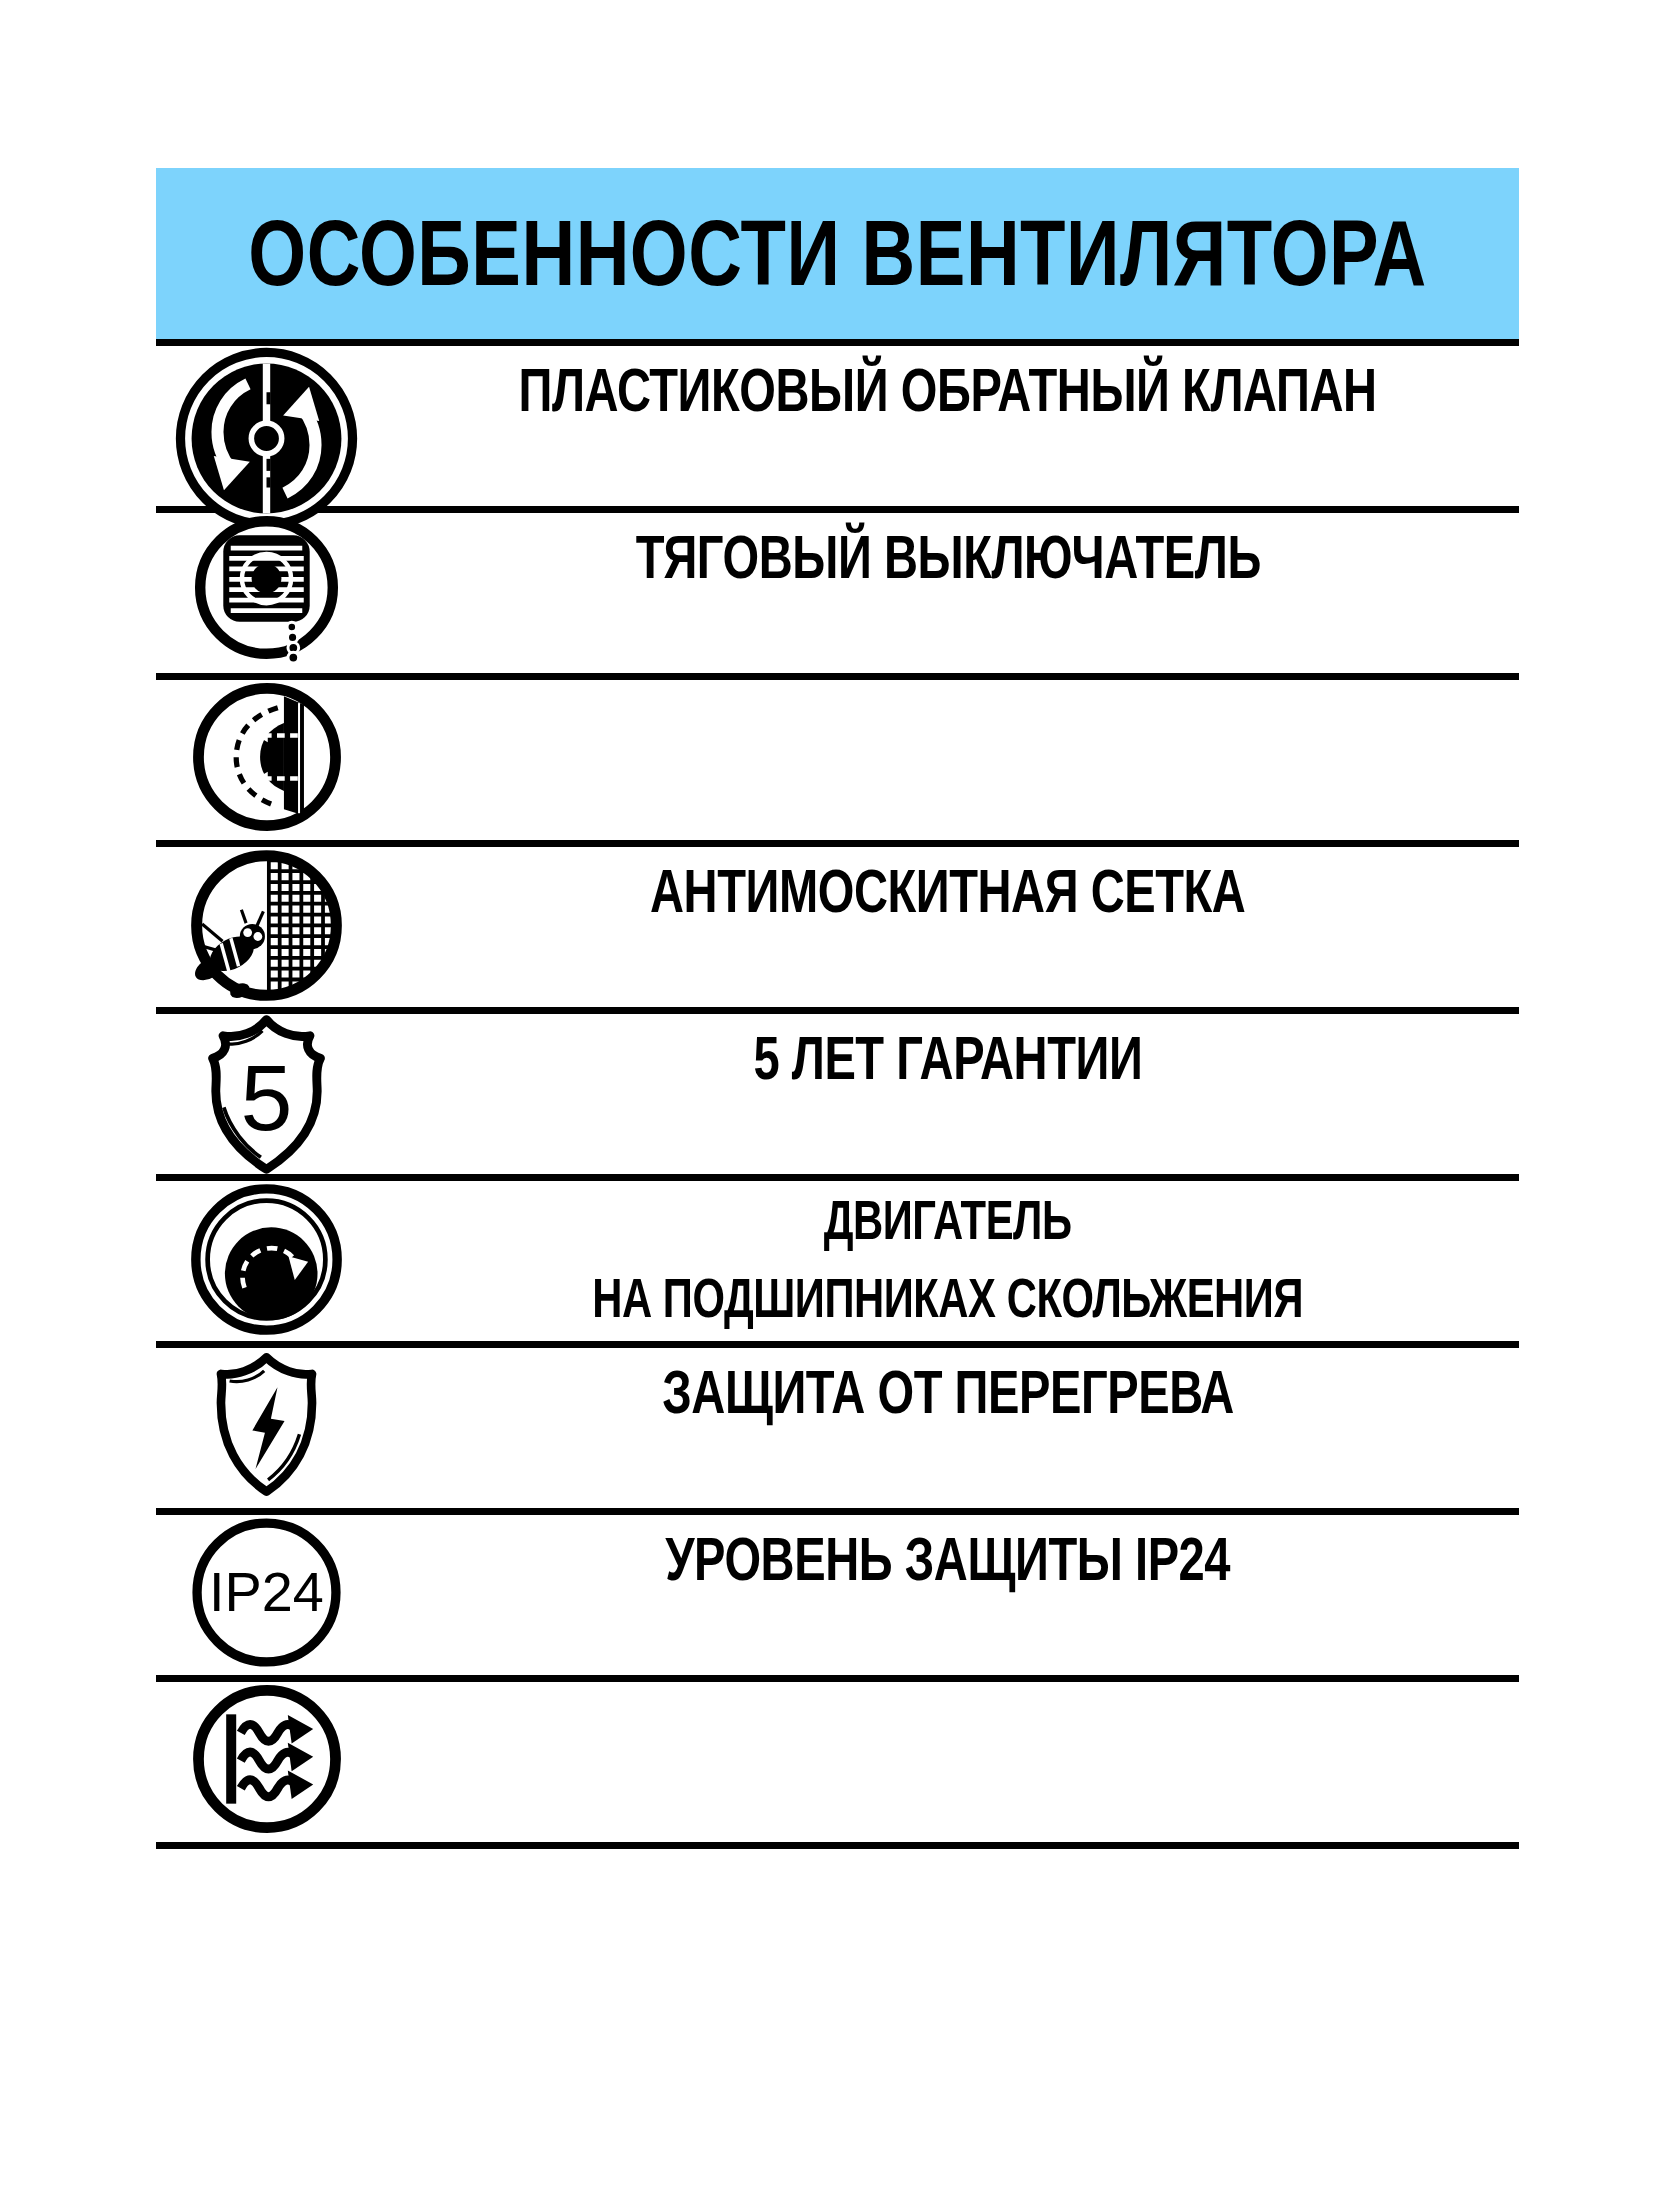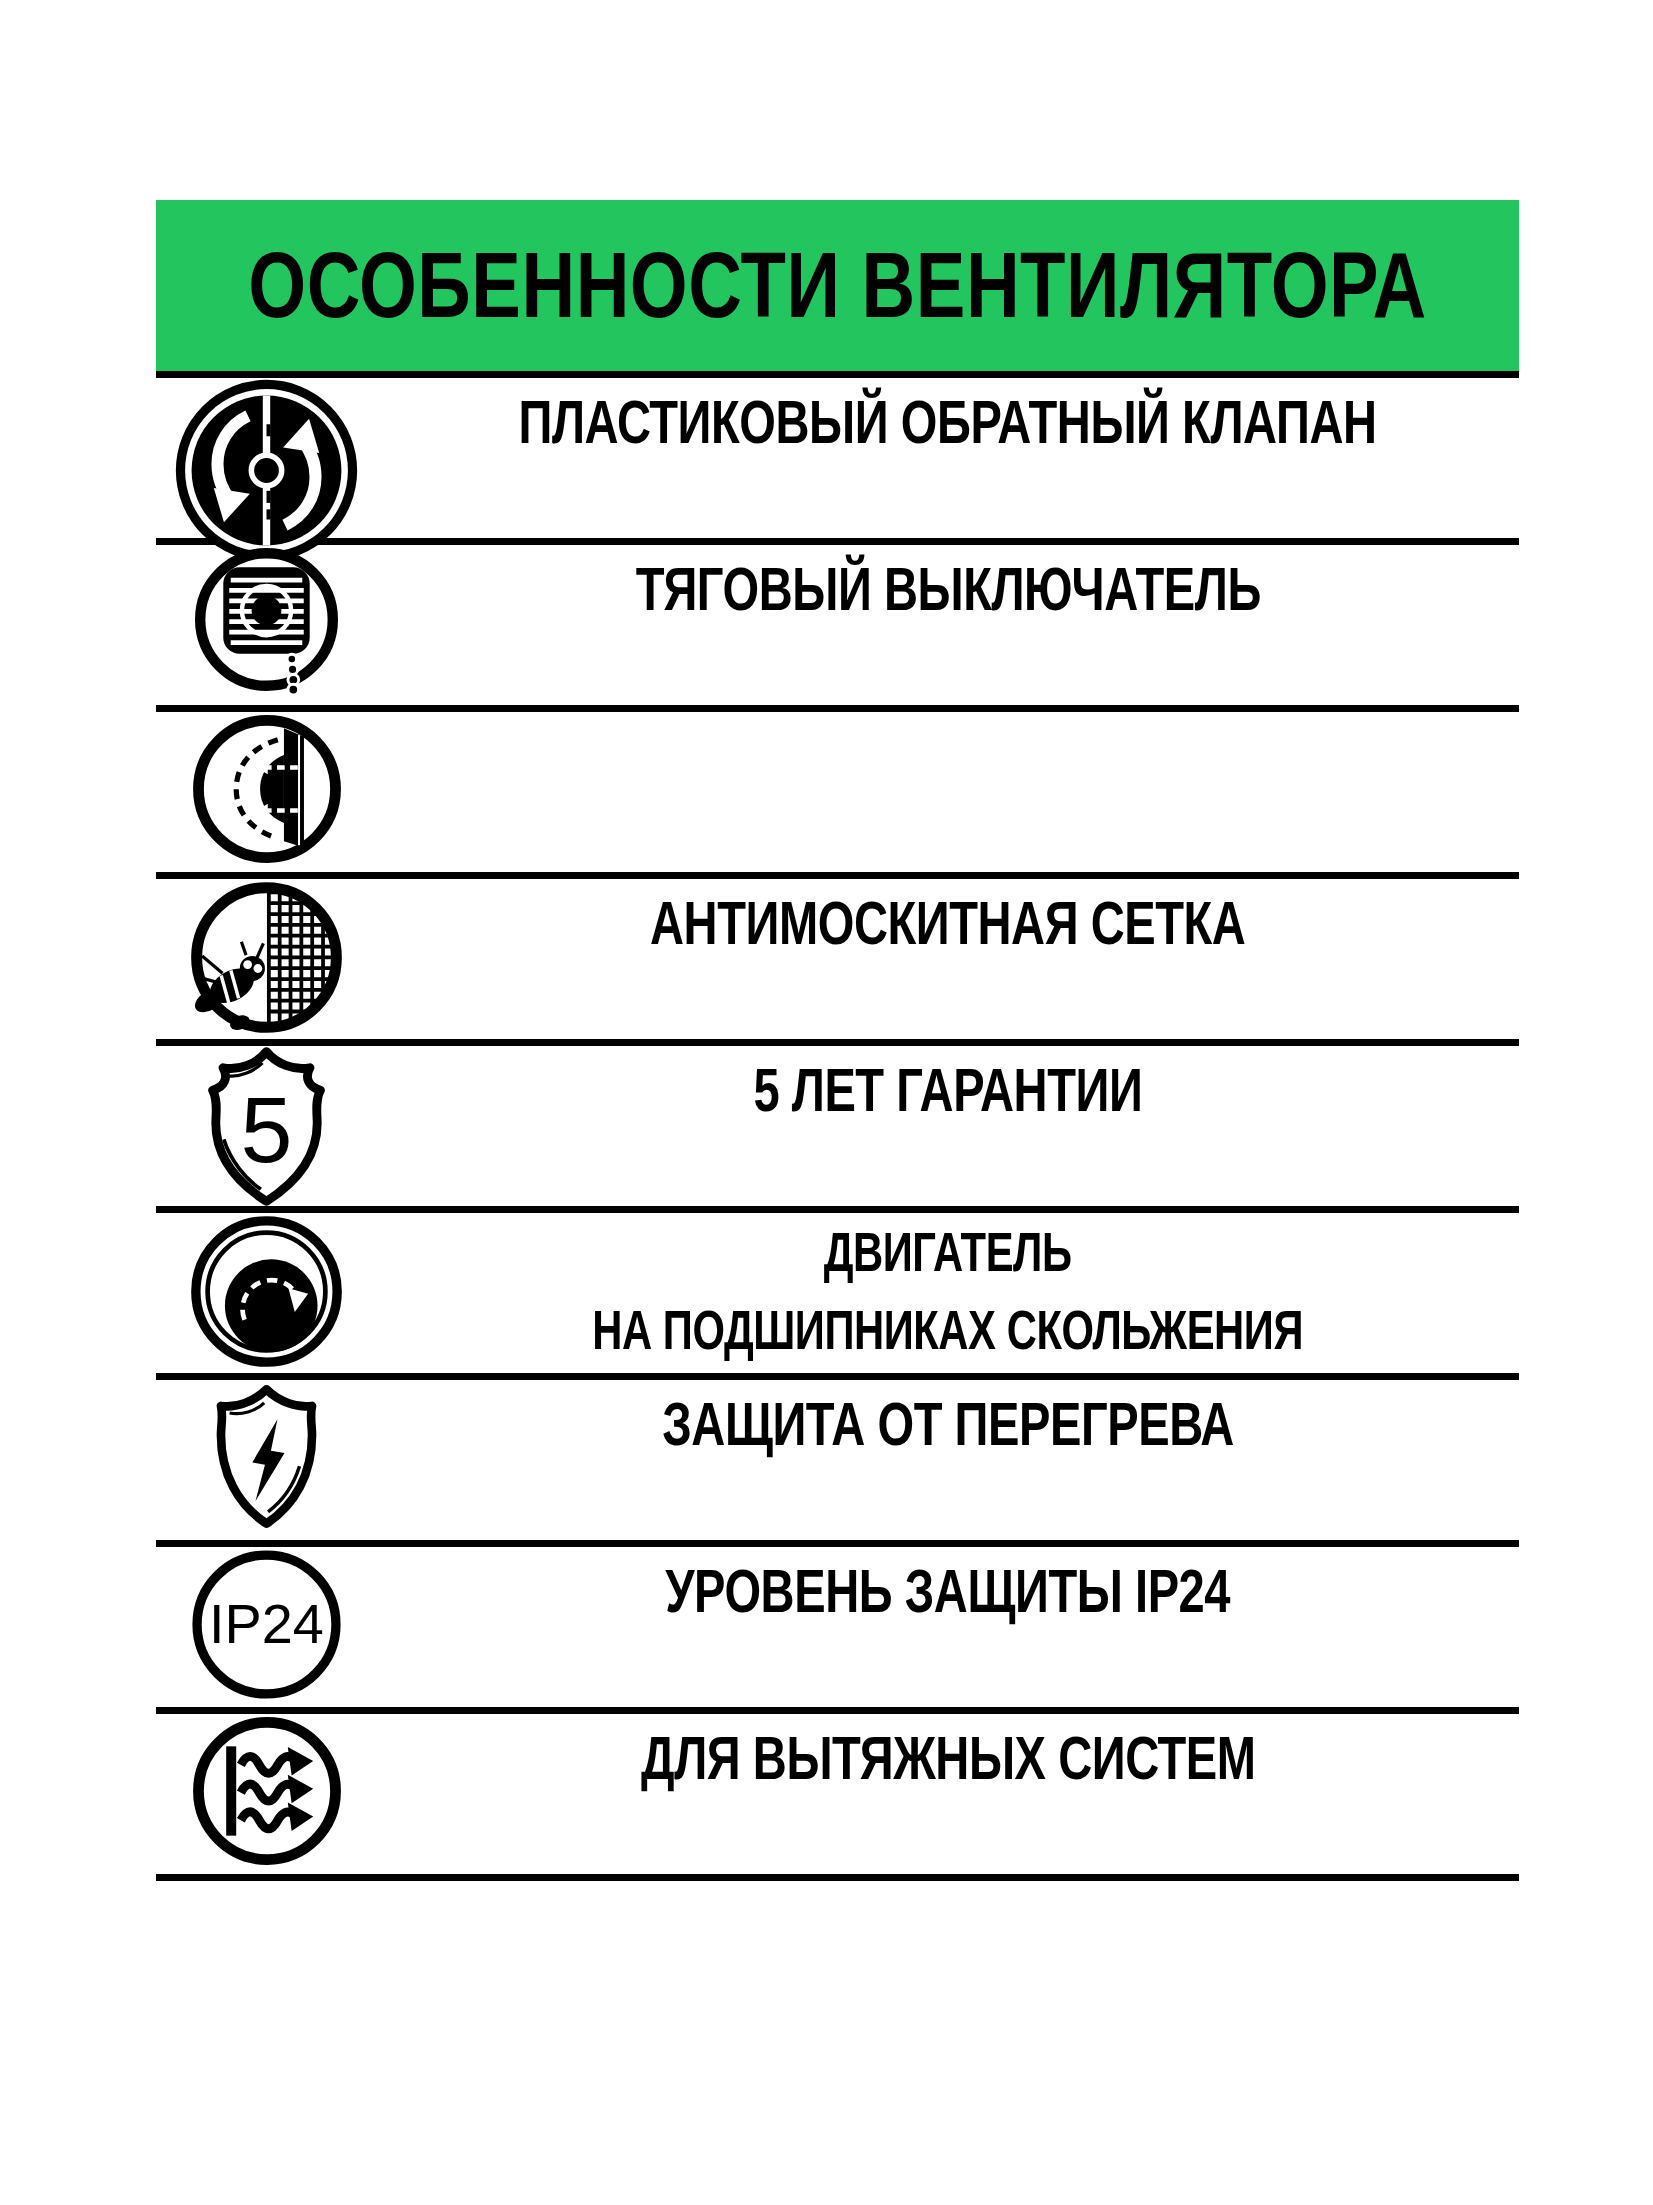--- a/index.html
+++ b/index.html
@@ -5,22 +5,22 @@
   html,body{margin:0;padding:0;}
   body{
     width:1654px;height:2205px;background:#ffffff;
     font-family:"Liberation Sans","DejaVu Sans",sans-serif;
     color:#000;
   }
   .sheet{
     position:absolute;left:156px;top:168px;width:1363px;
   }
   .header{
-    height:171px;background:#22c55e;border-bottom:7.7px solid #000;
-    display:flex;align-items:center;justify-content:center;overflow:visible;margin-top:32px;
+    height:171px;background:#7dd3fc;border-bottom:7.7px solid #000;
+    display:flex;align-items:center;justify-content:center;overflow:visible;
   }
   .header-title{
     font-size:93px;font-weight:700;white-space:nowrap;
     transform:scaleX(0.80);transform-origin:center;letter-spacing:0.6px;
   }
   .feature-row{
     height:160px;border-bottom:7.7px solid #000;
     display:flex;align-items:flex-start;
   }
   .icon-cell{
@@ -233,19 +233,16 @@
         <g>
           <path d="M33,33 q6,-11 12,0 q6,11 12,0 q4.5,-8 10,-4" fill="none" stroke="#000" stroke-width="5.8"></path>
           <polygon points="63.5,21.5 80,30.5 66,40" fill="#000"></polygon>
           <path d="M33,51 q6,-11 12,0 q6,11 12,0 q4.5,-8 10,-4" fill="none" stroke="#000" stroke-width="5.8"></path>
           <polygon points="63.5,39.5 80,48.5 66,58" fill="#000"></polygon>
           <path d="M33,69 q6,-11 12,0 q6,11 12,0 q4.5,-8 10,-4" fill="none" stroke="#000" stroke-width="5.8"></path>
           <polygon points="63.5,57.5 80,66.5 66,76" fill="#000"></polygon>
         </g>
       </svg>
     </div>
-    <div class="label-cell">
-      <div class="feature-label">ДЛЯ ВЫТЯЖНЫХ СИСТЕМ</div>
-    </div>
   </div>
 
 </div>
 
 
 </body></html>

